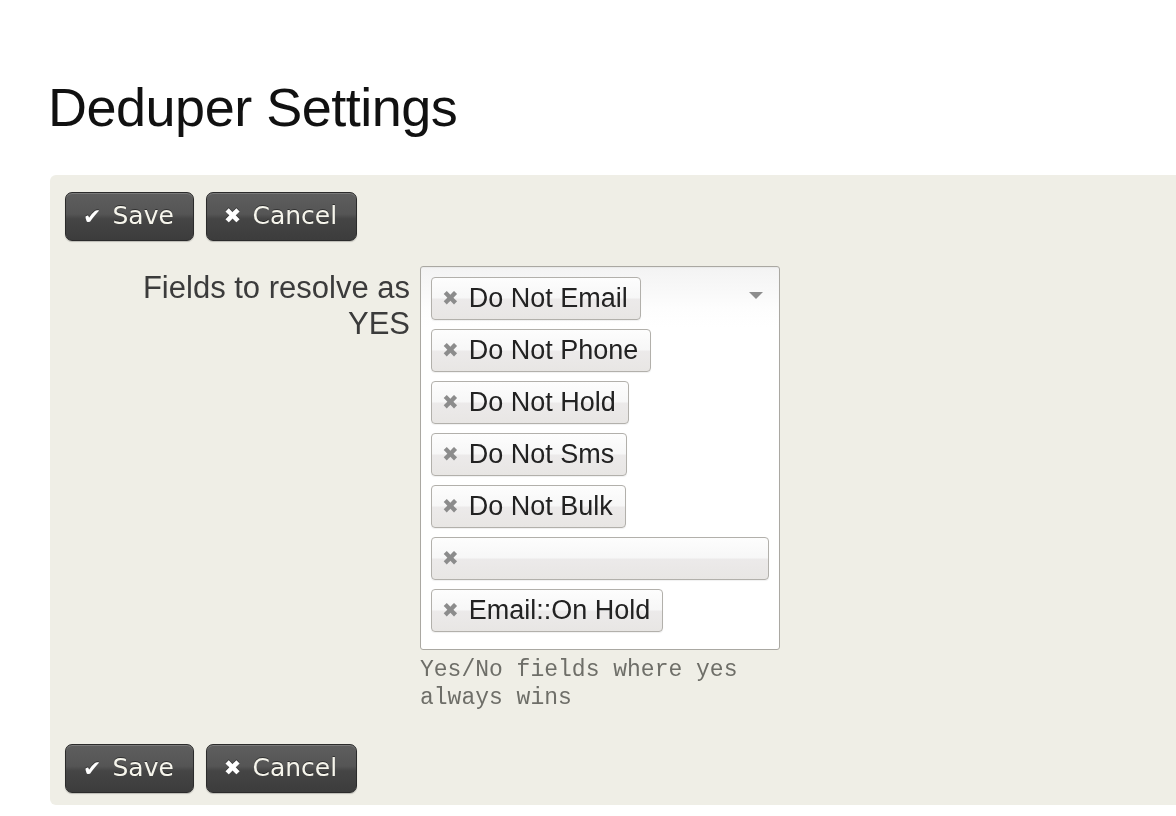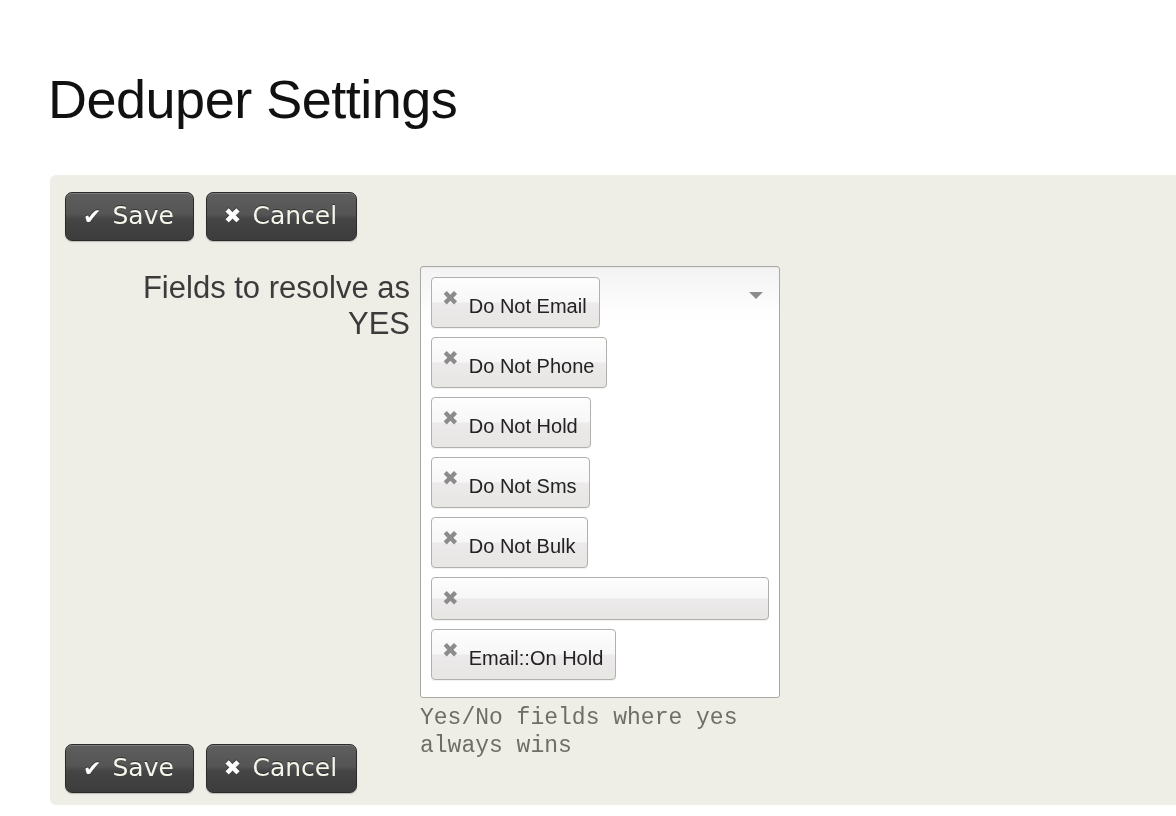--- a/index.html
+++ b/index.html
@@ -12,21 +12,21 @@
     width: 1176px;
     height: 816px;
     overflow: hidden;
     font-family: "Liberation Sans", sans-serif;
     -webkit-font-smoothing: antialiased;
   }
 
   .page-title {
     position: absolute;
     left: 48px;
-    top: 68px;
+    top: 76px;
     font-size: 54px;
     line-height: 62px;
     font-weight: normal;
     color: #111111;
     letter-spacing: -0.5px;
     margin: 0;
     font-family: "Liberation Sans", sans-serif;
   }
 
   .form-panel {
@@ -155,25 +155,24 @@
     font-size: 20px;
     font-weight: bold;
     line-height: 30px;
     margin-right: 10px;
     font-family: "DejaVu Sans", sans-serif;
     cursor: pointer;
     user-select: none;
   }
   .tag .tag-label {
     flex: 1 1 auto;
-    font-size: 20px;
+    font-size: 27px;
     line-height: 30px;
     color: #222222;
     font-family: "Liberation Sans", sans-serif;
-    margin-top: 8px;
   }
   .tag.wide { width: 100%; }
 
   .help-text {
     margin: 6px 0 0 0;
     font-size: 23px;
     line-height: 28px;
     color: #6e6e68;
     font-family: Liberation Mono, monospace;
   }

